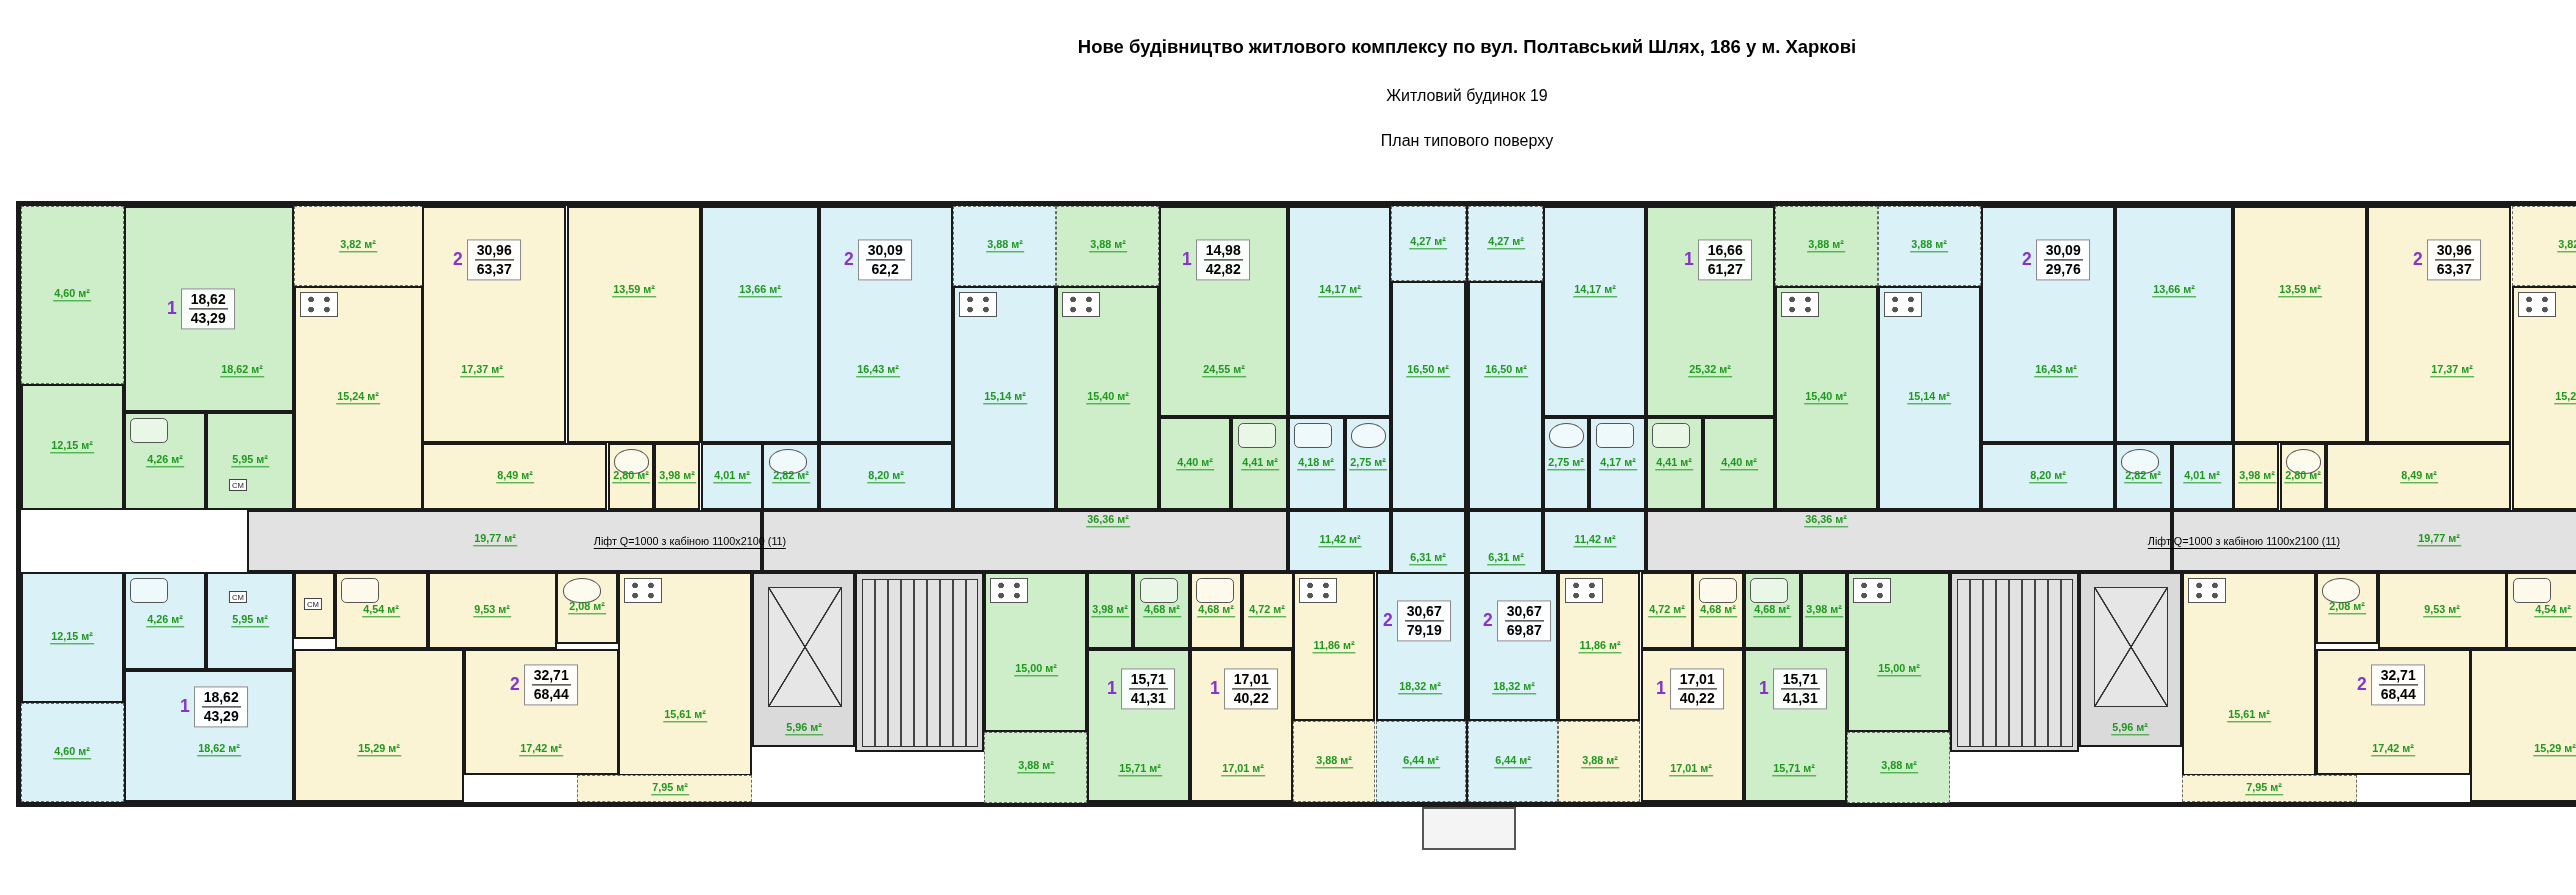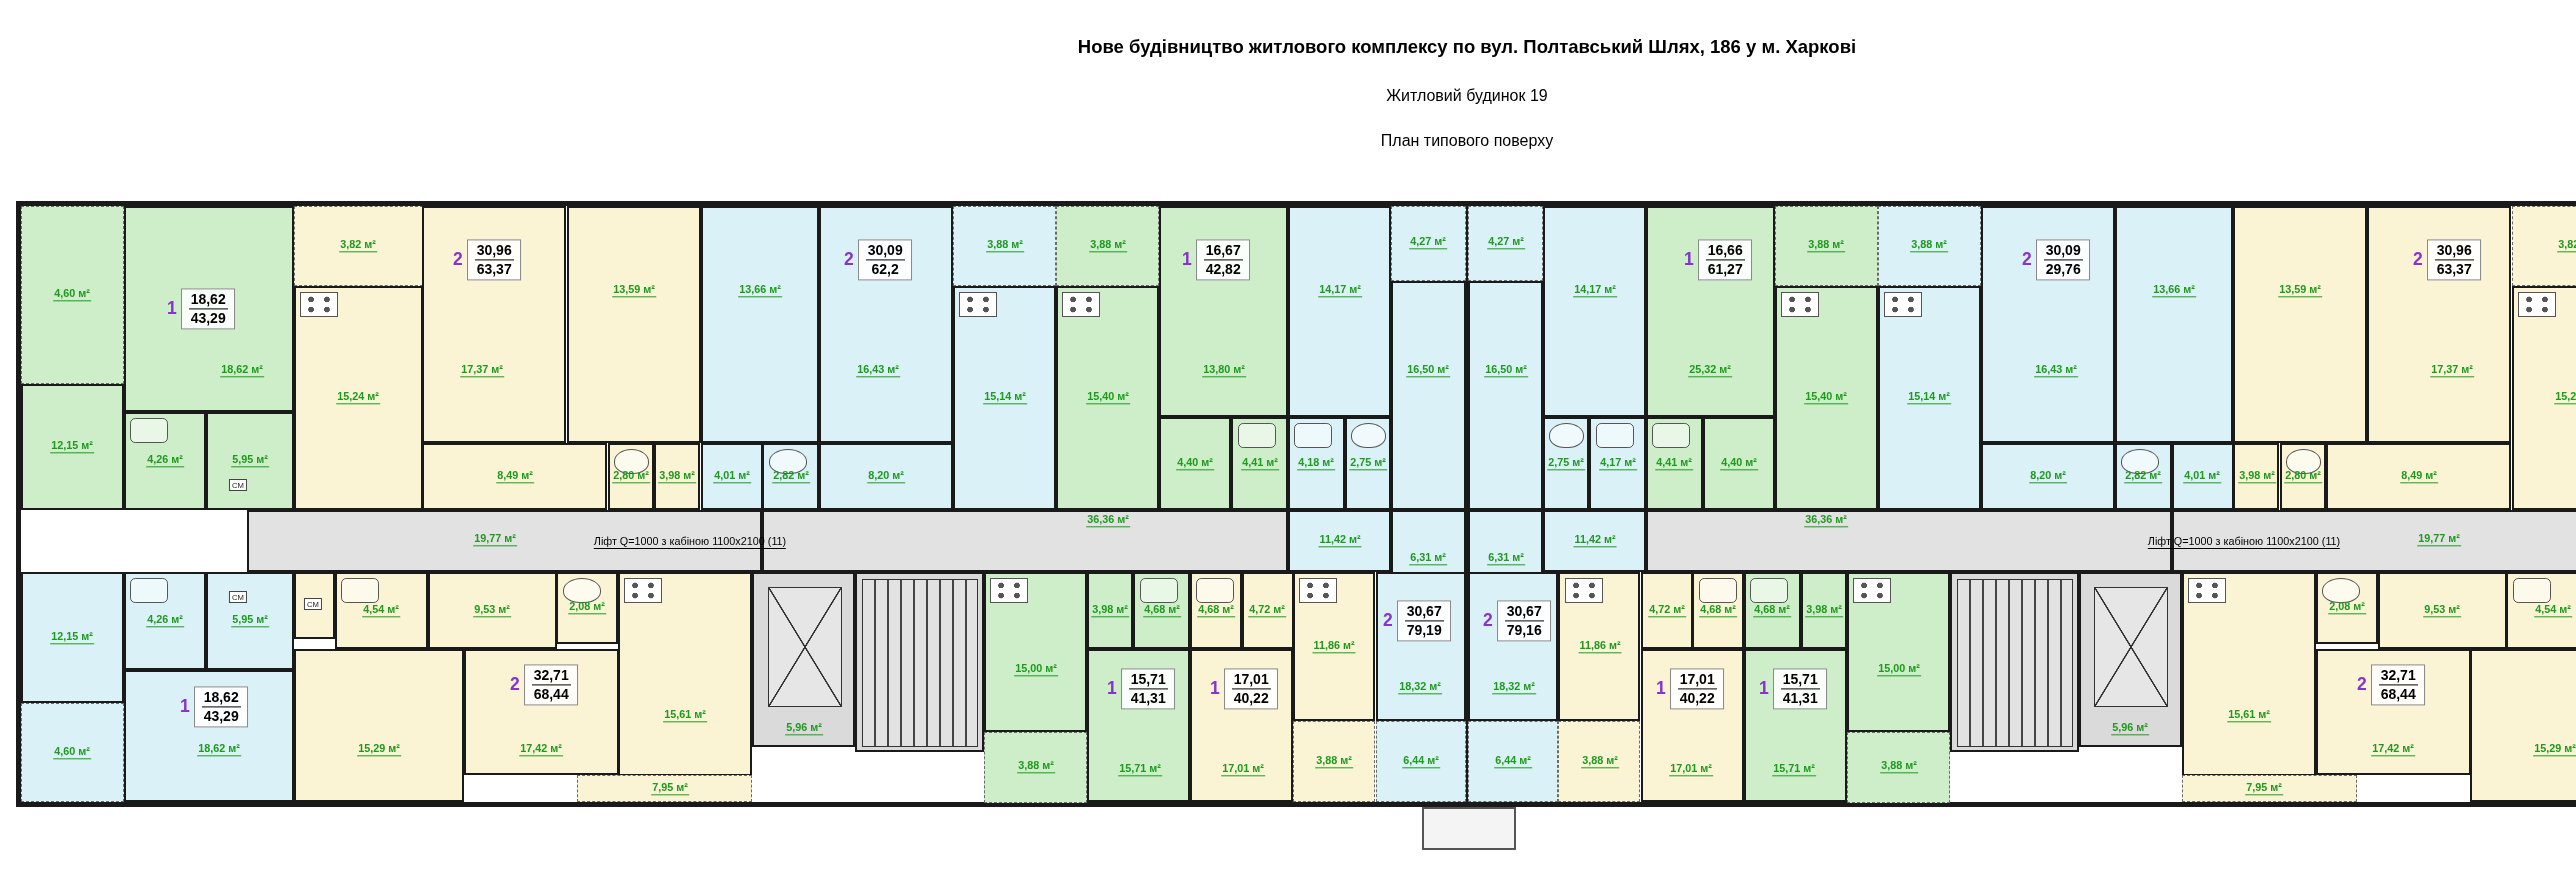--- a/index.html
+++ b/index.html
@@ -133,21 +133,21 @@
     <div class="arealabel" style="left: 1108px; top: 246px;">3,88 м²</div>
     <div class="room g balc" style="left: 1775px; top: 206px; width: 103px; height: 80px;"></div>
     <div class="arealabel" style="left: 1826px; top: 246px;">3,88 м²</div>
     <div class="room g" style="left: 1056px; top: 286px; width: 103px; height: 224px;"></div>
     <div class="fix stove" style="left: 1062px; top: 292px; width: 36px; height: 23px;"></div>
     <div class="arealabel" style="left: 1108px; top: 398px;">15,40 м²</div>
     <div class="room g" style="left: 1775px; top: 286px; width: 103px; height: 224px;"></div>
     <div class="fix stove" style="left: 1781px; top: 292px; width: 36px; height: 23px;"></div>
     <div class="arealabel" style="left: 1826px; top: 398px;">15,40 м²</div>
     <div class="room g" style="left: 1159px; top: 206px; width: 129px; height: 211px;"></div>
-    <div class="arealabel" style="left: 1224px; top: 371px;">13,80 м²</div>
+    <div class="arealabel" style="left: 1224px; top: 371px;">24,55 м²</div>
     <div class="room g" style="left: 1646px; top: 206px; width: 129px; height: 211px;"></div>
     <div class="arealabel" style="left: 1710px; top: 371px;">25,32 м²</div>
     <div class="room g" style="left: 1159px; top: 417px; width: 72px; height: 93px;"></div>
     <div class="arealabel" style="left: 1195px; top: 464px;">4,40 м²</div>
     <div class="room g" style="left: 1703px; top: 417px; width: 72px; height: 93px;"></div>
     <div class="arealabel" style="left: 1739px; top: 464px;">4,40 м²</div>
     <div class="room g" style="left: 1231px; top: 417px; width: 57px; height: 93px;"></div>
     <div class="fix tub" style="left: 1238px; top: 423px; width: 36px; height: 23px;"></div>
     <div class="arealabel" style="left: 1260px; top: 464px;">4,41 м²</div>
     <div class="room g" style="left: 1646px; top: 417px; width: 57px; height: 93px;"></div>
@@ -322,21 +322,21 @@
     <div class="aptbox" style="left: 878px; top: 260px;">
       <span class="aptnum">2</span>
       <span class="aptvals">
         <div class="aptliv">30,09</div>
         <div class="apttot">62,2</div>
       </span>
     </div>
     <div class="aptbox" style="left: 1216px; top: 260px;">
       <span class="aptnum">1</span>
       <span class="aptvals">
-        <div class="aptliv">16,67</div>
+        <div class="aptliv">14,98</div>
         <div class="apttot">42,82</div>
       </span>
     </div>
     <div class="aptbox" style="left: 1417px; top: 621px;">
       <span class="aptnum">2</span>
       <span class="aptvals">
         <div class="aptliv">30,67</div>
         <div class="apttot">79,19</div>
       </span>
     </div>
@@ -386,21 +386,21 @@
       <span class="aptnum">1</span>
       <span class="aptvals">
         <div class="aptliv">16,66</div>
         <div class="apttot">61,27</div>
       </span>
     </div>
     <div class="aptbox" style="left: 1517px; top: 621px;">
       <span class="aptnum">2</span>
       <span class="aptvals">
         <div class="aptliv">30,67</div>
-        <div class="apttot">79,16</div>
+        <div class="apttot">69,87</div>
       </span>
     </div>
     <div class="aptbox" style="left: 2391px; top: 685px;">
       <span class="aptnum">2</span>
       <span class="aptvals">
         <div class="aptliv">32,71</div>
         <div class="apttot">68,44</div>
       </span>
     </div>
     <div class="aptbox" style="left: 1793px; top: 689px;">

